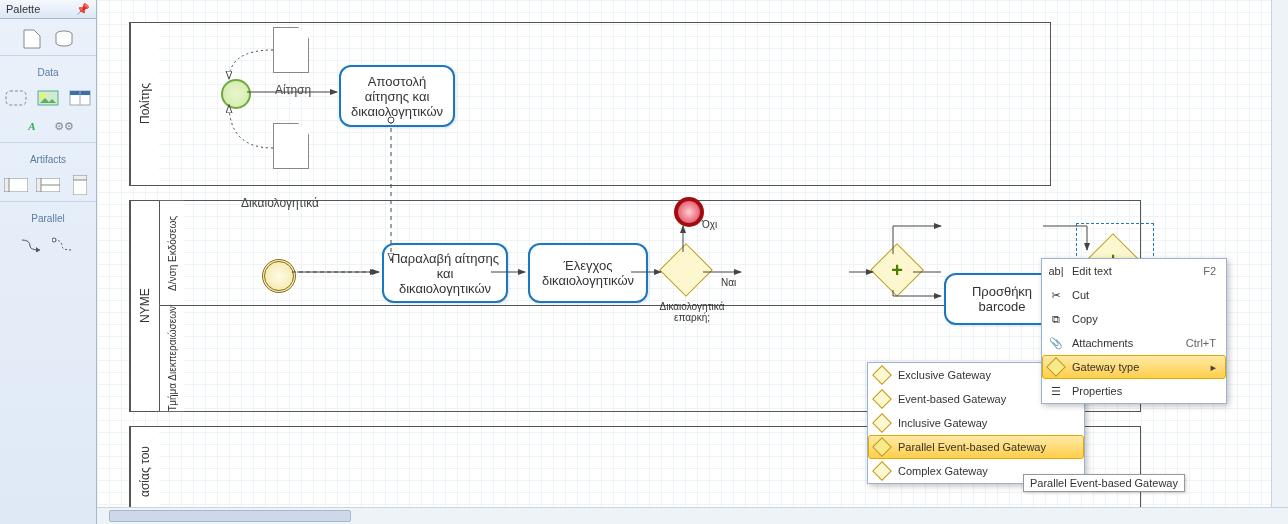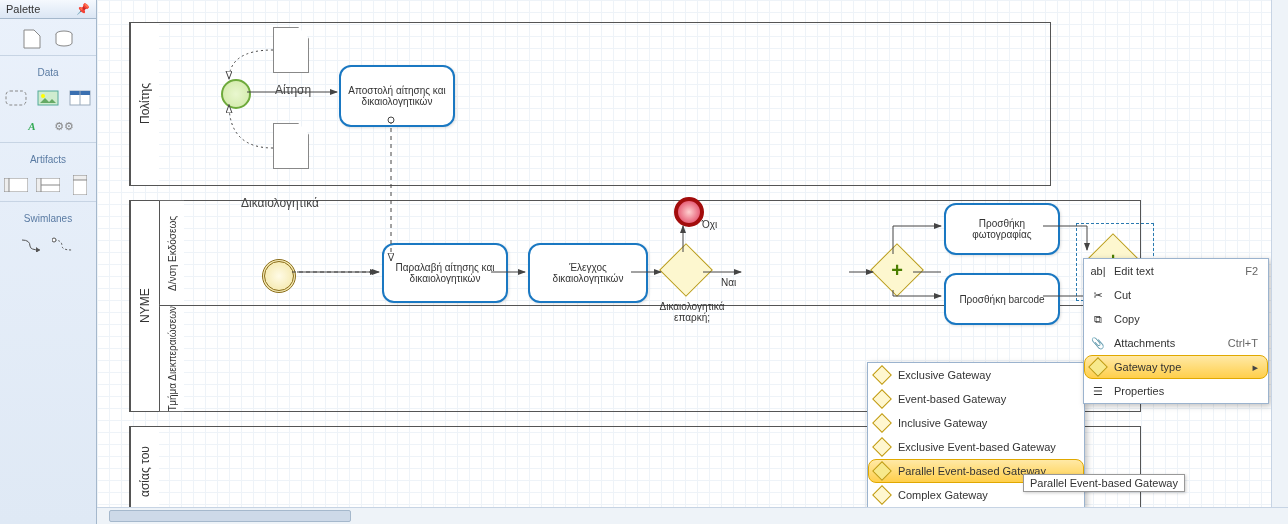--- a/index.html
+++ b/index.html
@@ -17,34 +17,34 @@
  linear-gradient(90deg,#dde6f0 1px,transparent 1px) 0 0/60px 60px,#fff;
  overflow:hidden}
 .canvas{position:absolute;inset:0}
 .pool{position:absolute;border:1px solid #555;background:rgba(255,255,255,0);display:flex}
 .pool .pool-title{writing-mode:vertical-rl;transform:rotate(180deg);width:28px;display:flex;align-items:center;justify-content:center;border-right:1px solid #555;font-size:12px;background:#fff}
 .pool .lanes{flex:1;display:flex;flex-direction:column}
 .lane{flex:1;display:flex;border-bottom:1px solid #555}
 .lane:last-child{border-bottom:none}
 .lane-title{writing-mode:vertical-rl;transform:rotate(180deg);width:24px;display:flex;align-items:center;justify-content:center;border-right:1px solid #555;font-size:10px;background:#fff}
 .lane-body{flex:1;position:relative}
-.task{position:absolute;border:2px solid #1a78c2;border-radius:12px;background:#fff;display:flex;align-items:center;justify-content:center;text-align:center;padding:4px 6px;font-size:10px;box-shadow:1px 1px 3px rgba(0,0,0,.12)}
+.task{position:absolute;border:2px solid #1a78c2;border-radius:12px;background:#fff;display:flex;align-items:center;justify-content:center;text-align:center;padding:4px 6px;font-size:13px;box-shadow:1px 1px 3px rgba(0,0,0,.12)}
 .data-obj{position:absolute;width:34px;height:44px;background:#fff;border:1px solid #888;clip-path:polygon(0 0,70% 0,100% 25%,100% 100%,0 100%)}
 .data-label{position:absolute;font-size:12px;color:#444;text-align:center}
 .start-ev{position:absolute;width:26px;height:26px;border-radius:50%;border:2px solid #6eaa3c;background:radial-gradient(#e9f7cf,#cfe8a5)}
 .start-ev2{position:absolute;width:28px;height:28px;border-radius:50%;border:3px double #8a6d1a;background:radial-gradient(#fffbe6,#f2e5a3)}
 .end-ev{position:absolute;width:22px;height:22px;border-radius:50%;border:4px solid #a20c0c;background:radial-gradient(#ffd0d0,#d35)}
 .gateway{position:absolute;width:36px;height:36px;transform:rotate(45deg);border:1.5px solid #b89b1c;background:#fdf7cf}
 .gw-mark{position:absolute;inset:0;display:flex;align-items:center;justify-content:center;transform:rotate(-45deg);font-size:20px;color:#4a7e00;font-weight:bold}
 .conn-label{position:absolute;font-size:10px;color:#333}
 .context-menu{position:absolute;background:#fff;border:1px solid #9bb3ce;box-shadow:2px 2px 6px rgba(0,0,0,.25);min-width:176px;font-size:11px}
 .context-menu .mi{display:flex;align-items:center;gap:8px;padding:4px 10px 4px 6px;white-space:nowrap}
 .context-menu .mi .ic{width:16px;height:16px;display:flex;align-items:center;justify-content:center}
 .context-menu .mi .shortcut{margin-left:auto;color:#666}
-.context-menu .mi.hover{background:linear-gradient(#ffe9a6,#ffcf4b);border:1px solid #e0a800;border-radius:8px;padding:3px 9px 3px 5px}
+.context-menu .mi.hover{background:linear-gradient(#ffe9a6,#ffcf4b);border:1px solid #e0a800;border-radius:3px;padding:3px 9px 3px 5px}
 .context-menu .mi .arrow{margin-left:auto;color:#444}
 .tooltip{position:absolute;background:#fff;border:1px solid #999;padding:2px 6px;font-size:11px;box-shadow:1px 1px 3px rgba(0,0,0,.2)}
 .scrollbar-h{position:absolute;left:0;right:0;bottom:0;height:16px;background:#eef3f8;border-top:1px solid #c7d4e4;display:flex;align-items:center}
 .scrollbar-h .thumb{position:absolute;left:12px;width:240px;height:10px;background:#cdd9e8;border:1px solid #a5b8cc;border-radius:2px;top:2px}
 .scrollbar-v{position:absolute;top:0;bottom:16px;right:0;width:16px;background:#eef3f8;border-left:1px solid #c7d4e4}
 .sel-handles{position:absolute;border:1px dashed #2a7ab0}
 svg.flows{position:absolute;inset:0;pointer-events:none}
 .diamond-ico{width:12px;height:12px;transform:rotate(45deg);border:1.5px solid #c09a12;background:#fff7d0;display:inline-block}
 </style>
 </head>
@@ -114,21 +114,21 @@
               <rect x="0" y="0" width="5" height="14" fill="#eee" stroke="#888"></rect>
             </svg>
           </div>
         <div class="pal-item">
             <svg width="14" height="20">
               <rect x="0" y="0" width="14" height="20" fill="#fff" stroke="#888"></rect>
               <rect x="0" y="0" width="14" height="5" fill="#eee" stroke="#888"></rect>
             </svg>
           </div>
       </div>
-      <div class="pal-sep">Swimlanes</div>
+      <div class="pal-sep">Parallel</div>
       <div class="pal-group">
         <div class="pal-item">
             <svg width="24" height="16">
               <path d="M2 4 Q10 4 10 10 Q10 14 20 14" fill="none" stroke="#555"></path>
               <path d="M20 14l-4 -3v6z" fill="#555"></path>
             </svg>
           </div>
         <div class="pal-item">
             <svg width="24" height="16">
               <path d="M2 4 Q10 4 10 10 Q10 14 20 14" fill="none" stroke="#555" stroke-dasharray="2 2"></path>
@@ -178,23 +178,20 @@
             <div class="gateway" style="left:483px;top:50px"></div>
             <div class="conn-label" style="left:468px;top:100px;width:80px;text-align:center">Δικαιολογητικά επαρκή;</div>
             <div class="end-ev" style="left:490px;top:-4px"></div>
             <div class="conn-label" style="left:518px;top:18px">Όχι</div>
             <div class="conn-label" style="left:537px;top:76px">Ναι</div>
 
             <div class="gateway" style="left:694px;top:50px">
                   <span class="gw-mark">+</span>
                 </div>
 
-            <div class="task" style="left:760px;top:2px;width:100px;height:40px">
-                  <span>Προσθήκη φωτογραφίας</span>
-                </div>
             <div class="task" style="left:760px;top:72px;width:100px;height:40px">
                   <span>Προσθήκη barcode</span>
                 </div>
 
             <div class="sel-handles" style="left:892px;top:22px;width:76px;height:76px"></div>
             <div class="gateway" style="left:910px;top:40px">
                   <span class="gw-mark">+</span>
                 </div>
             <div style="position:absolute;left:906px;top:79px;width:16px;height:16px;border-radius:50%;border:3px double #a20c0c;background:#fff"></div>
 
@@ -269,41 +266,35 @@
               <span class="diamond-ico"></span>
             </span>
             <span>Event-based Gateway</span>
           </div>
         <div class="mi">
             <span class="ic">
               <span class="diamond-ico"></span>
             </span>
             <span>Inclusive Gateway</span>
           </div>
+        <div class="mi hover">
+            <span class="ic">
+              <span class="diamond-ico" style="background:#f7e98c"></span>
+            </span>
+            <span>Parallel Event-based Gateway</span>
+          </div>
         <div class="mi">
             <span class="ic">
               <span class="diamond-ico"></span>
             </span>
-            <span>Exclusive Event-based Gateway</span>
-          </div>
-        <div class="mi hover">
-            <span class="ic">
-              <span class="diamond-ico" style="background:#f7e98c"></span>
-            </span>
-            <span>Parallel Event-based Gateway</span>
-          </div>
-        <div class="mi">
-            <span class="ic">
-              <span class="diamond-ico"></span>
-            </span>
             <span>Complex Gateway</span>
           </div>
       </div>
 
-      <div class="context-menu" style="left:986px;top:258px;width:184px">
+      <div class="context-menu" style="left:944px;top:258px;width:184px">
         <div class="mi">
             <span class="ic">ab|</span>
             <span>Edit text</span>
             <span class="shortcut">F2</span>
           </div>
         <div class="mi">
             <span class="ic">✂</span>
             <span>Cut</span>
           </div>
         <div class="mi">

